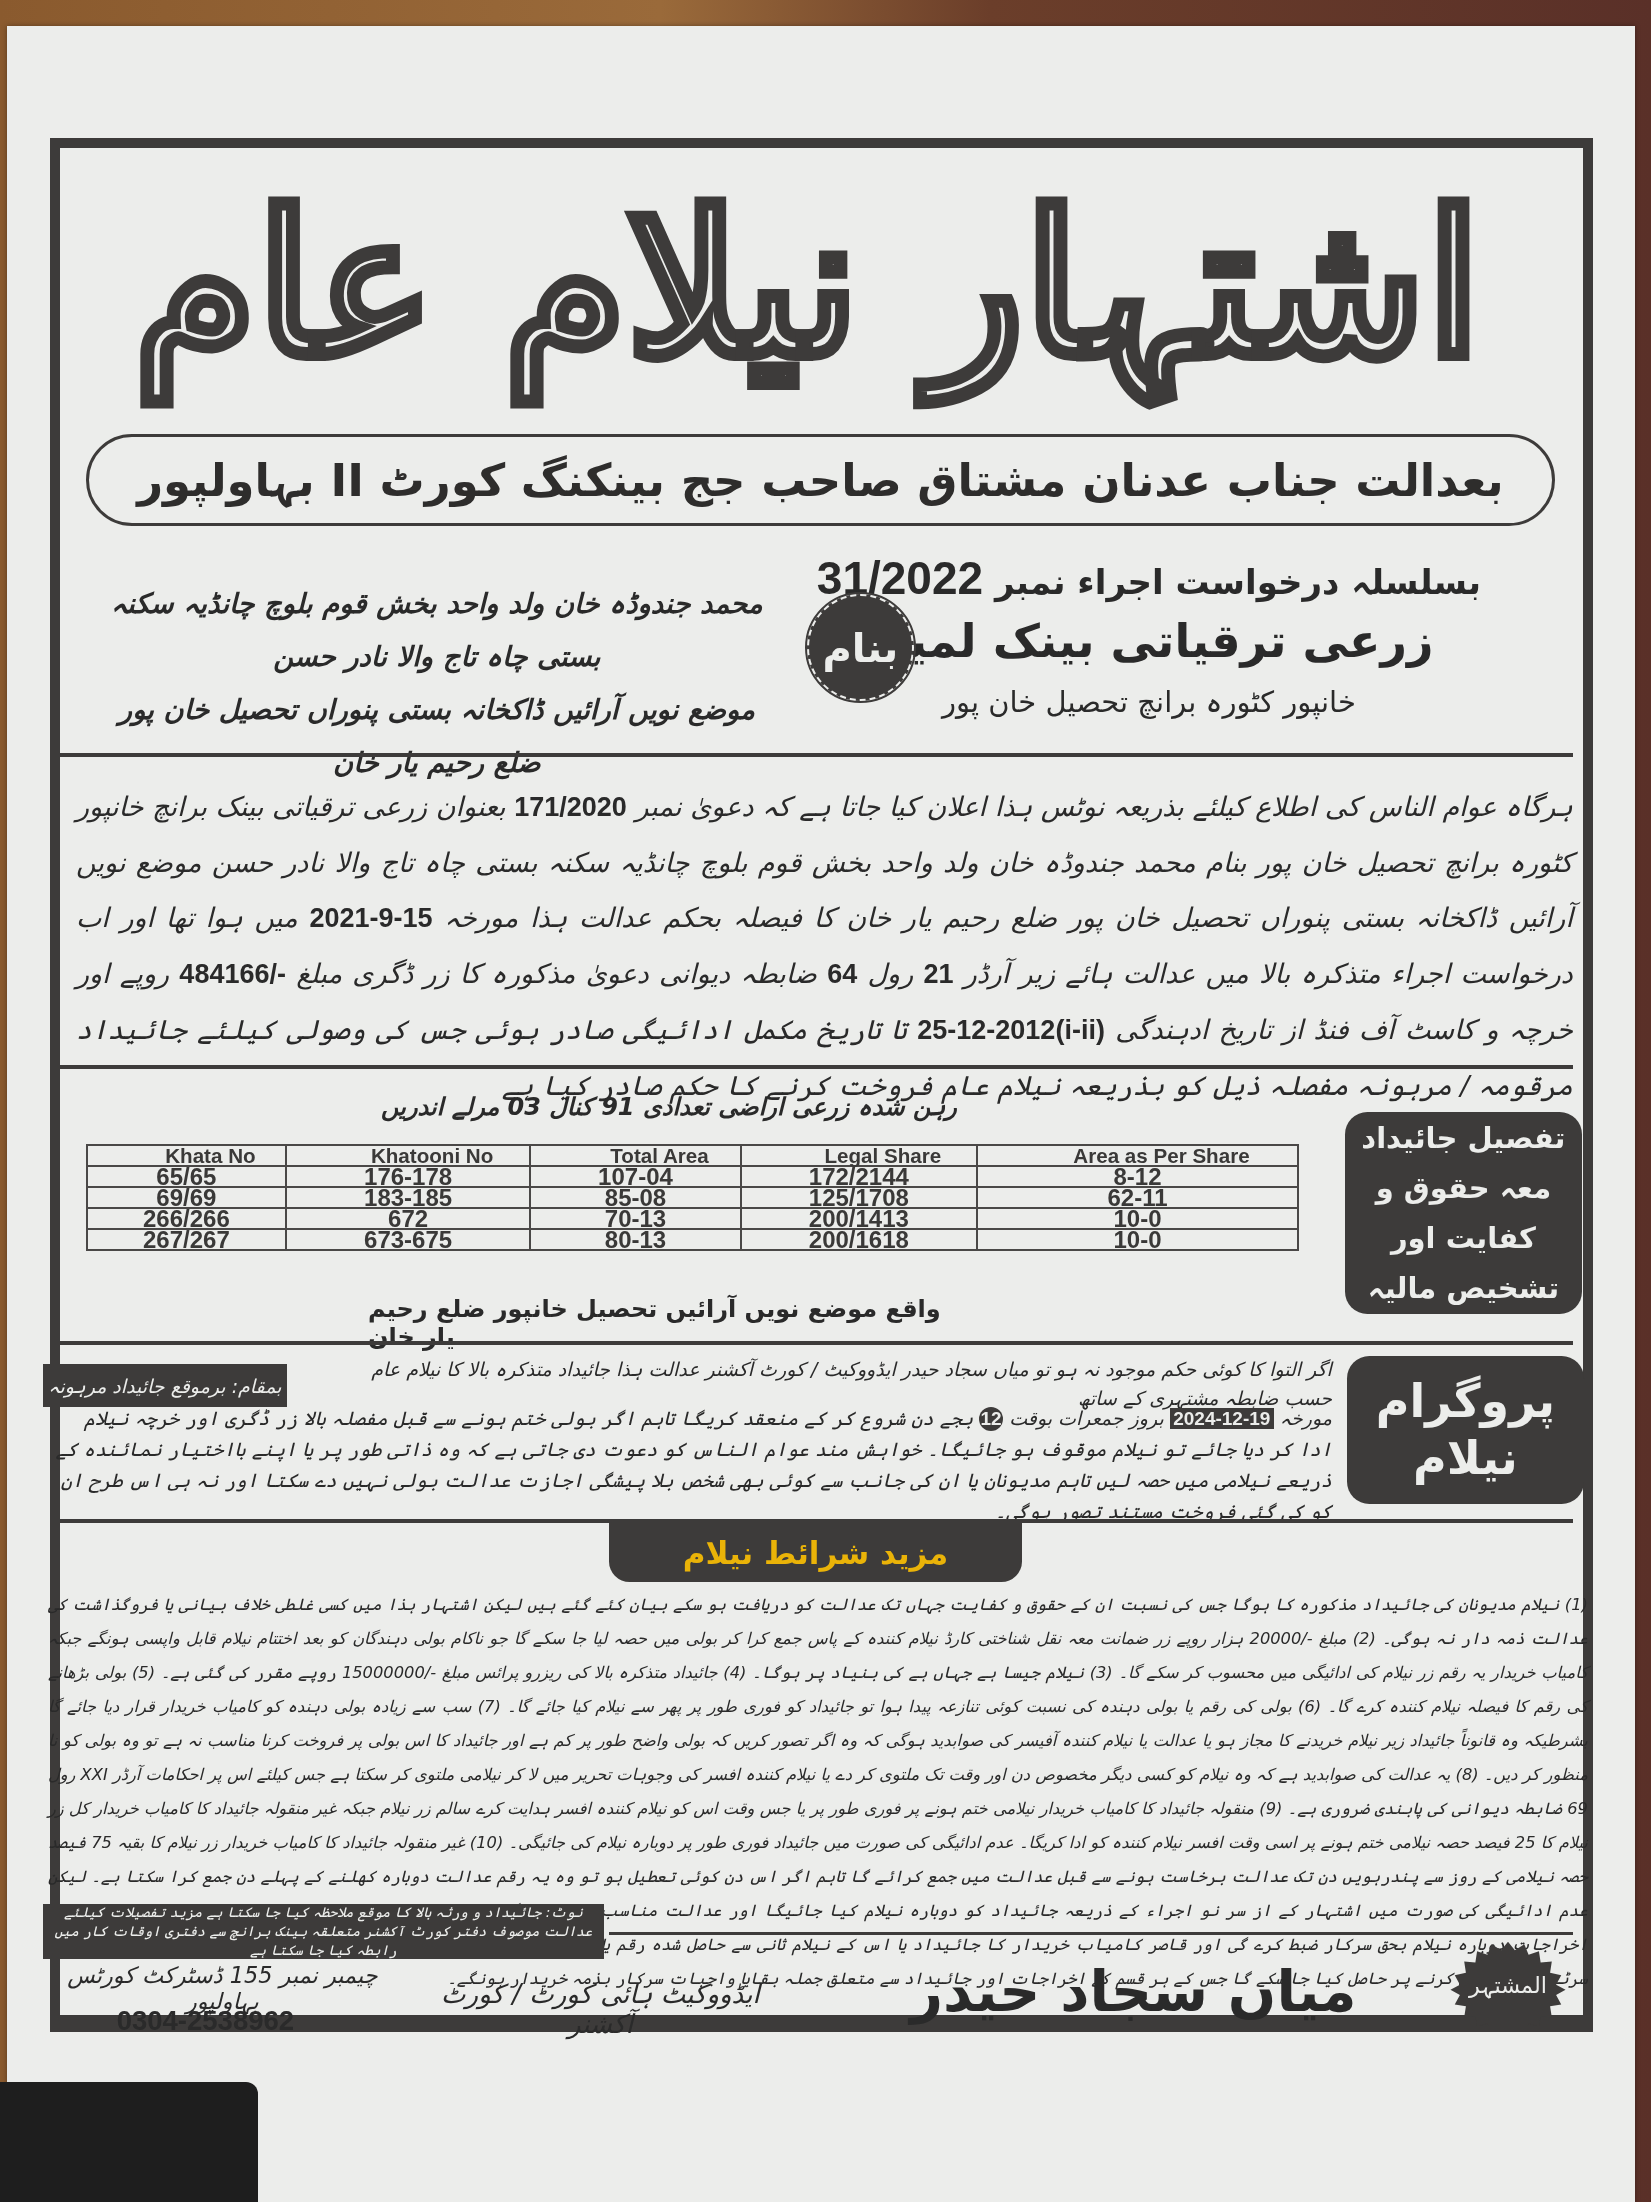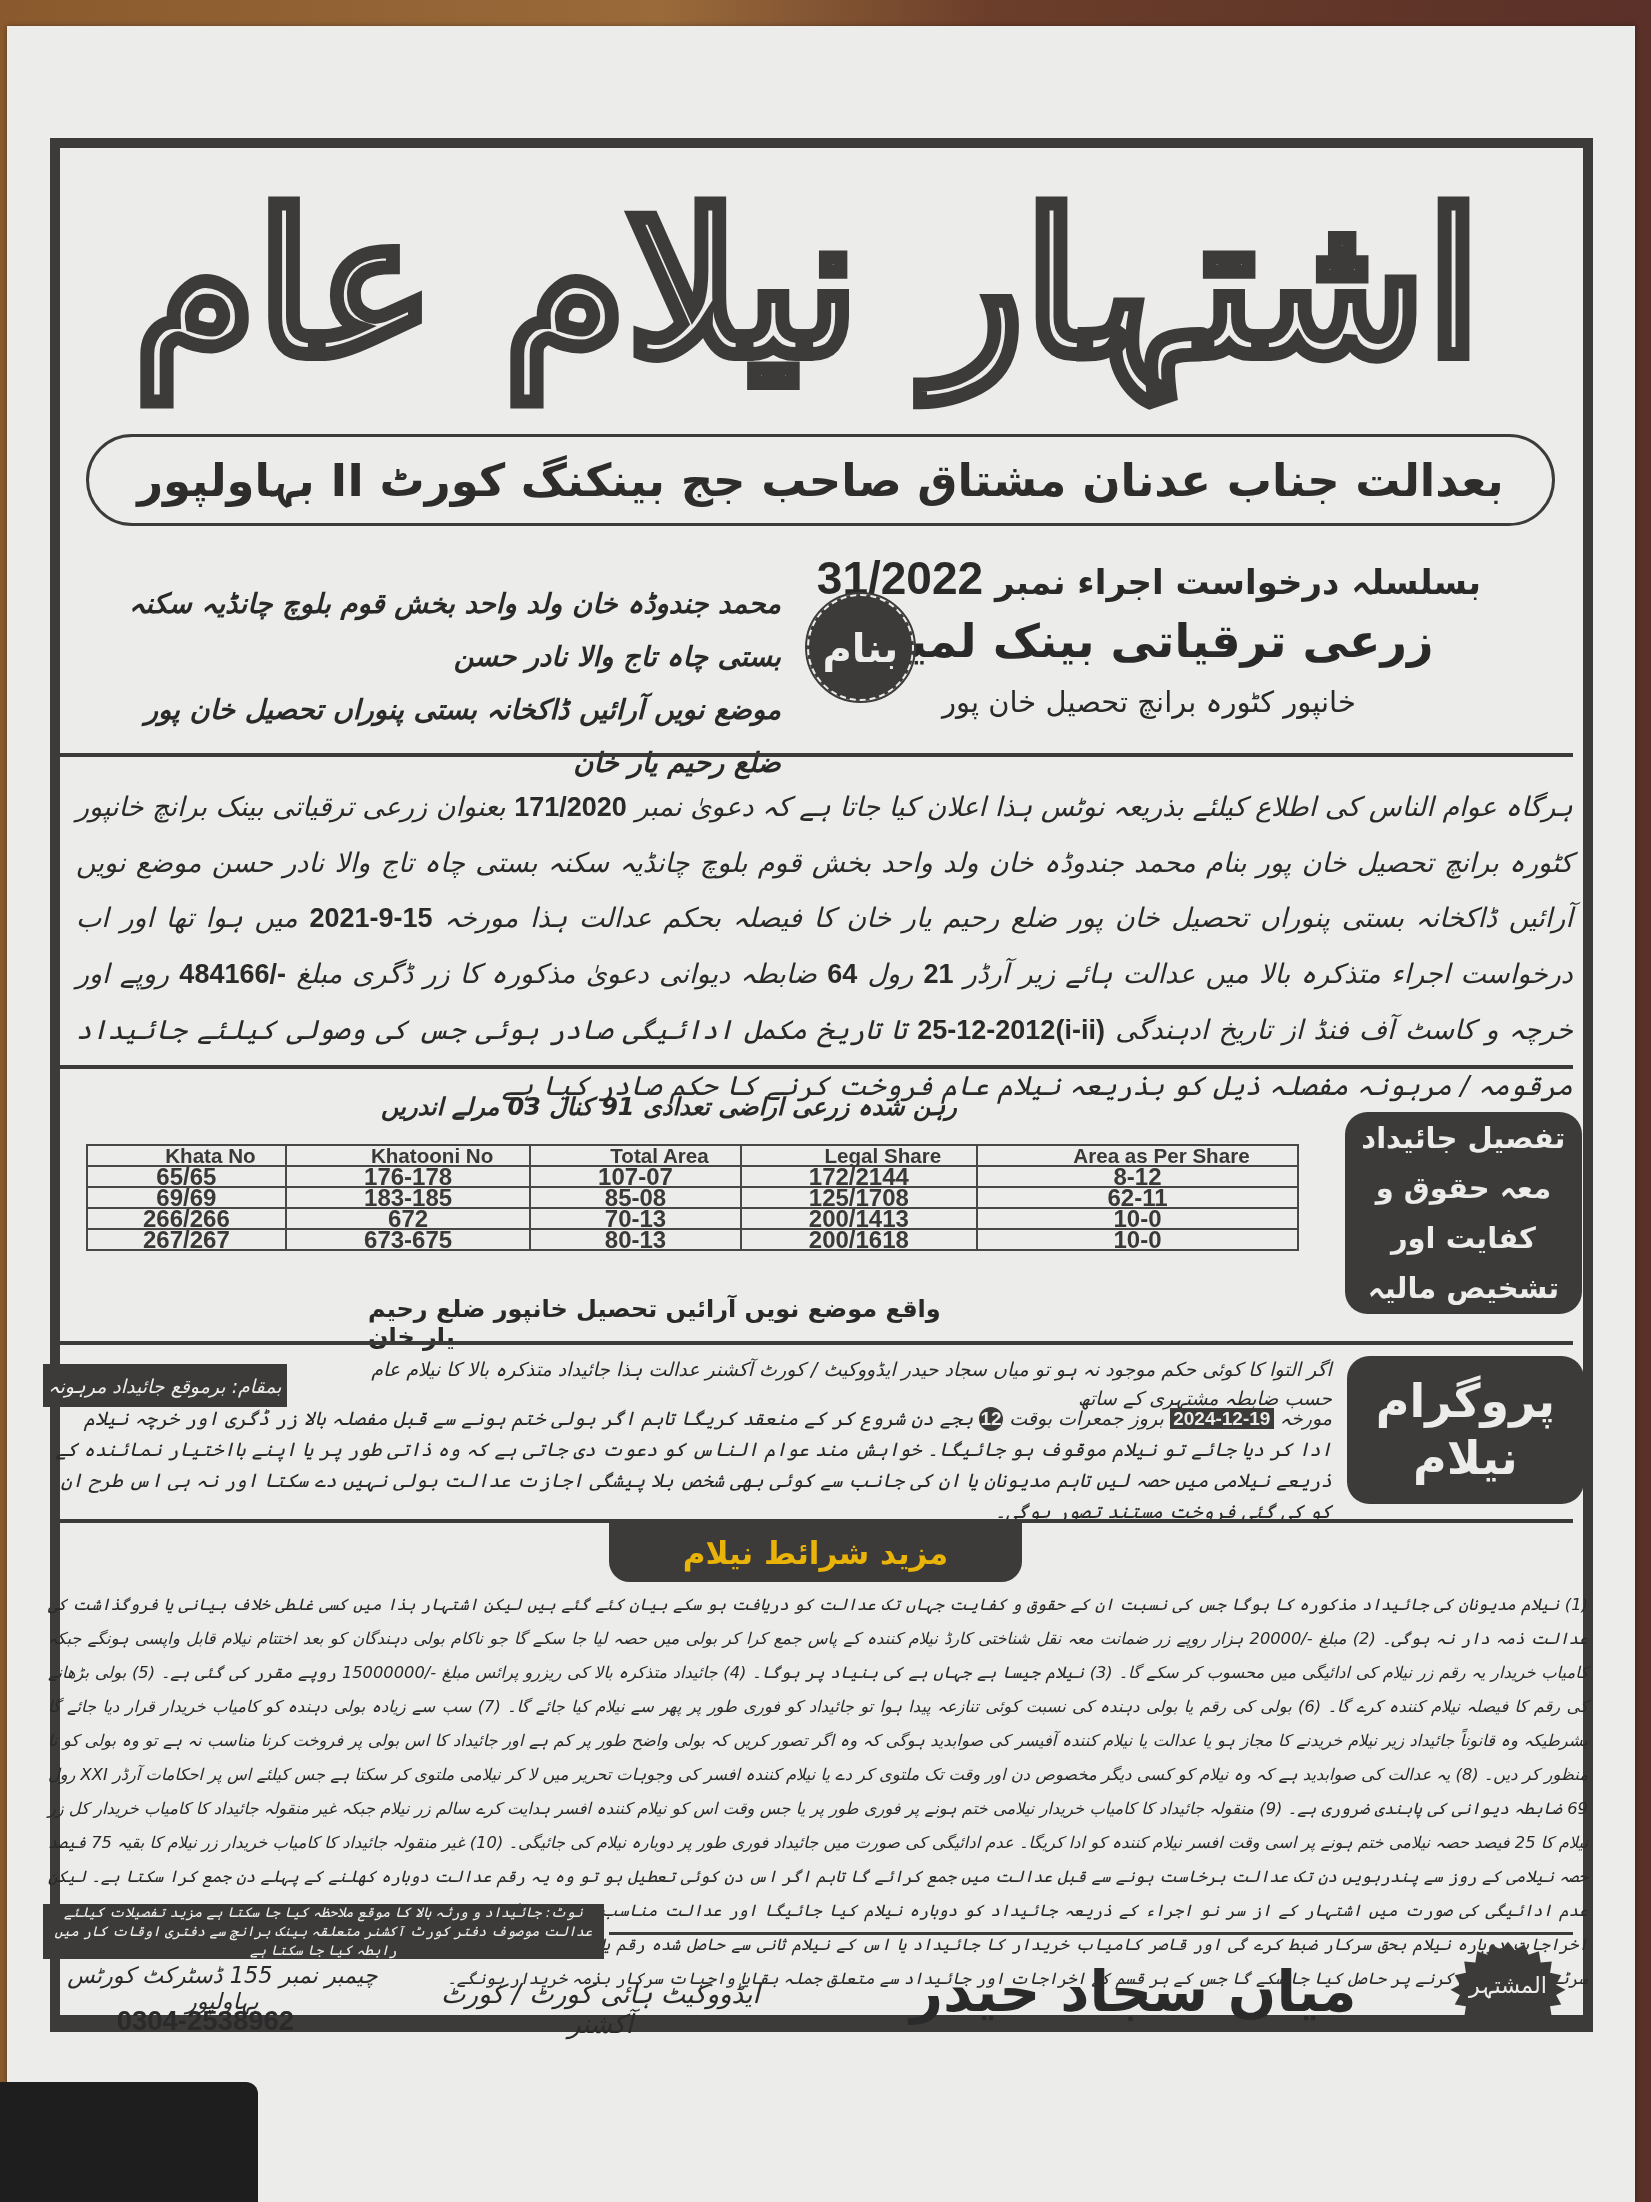--- a/index.html
+++ b/index.html
@@ -16,21 +16,21 @@
   .court{position:absolute;left:79px;top:408px;width:1463px;height:86px;border:3.4px solid #3d3b3a;border-radius:52px;
          display:flex;align-items:center;justify-content:center;font-size:45px;font-weight:bold;color:#2e2d2c;}
   .case-right{position:absolute;right:99px;top:525px;width:774px;text-align:center;}
   .case-right .l1{font-size:34px;font-weight:bold;}
   .case-right .l1 b{font-family:"Liberation Sans",sans-serif;font-size:46px;}
   .case-right .l2{font-size:46px;font-weight:bold;margin-top:8.6px;}
   .case-right .l3{font-size:29px;margin-top:17px;}
   .banam{position:absolute;left:800px;top:568px;width:103px;height:103px;border-radius:50%;background:#3d3b3a;
          border:2.6px dashed #ecedeb;outline:2.6px solid #3d3b3a;color:#ecedeb;display:flex;align-items:center;justify-content:center;
          font-size:40px;font-weight:bold;}
-  .case-left{position:absolute;left:86px;top:551px;width:688px;text-align:right;font-size:27.5px;line-height:53px;font-weight:bold;font-style:italic;}
+  .case-left{position:absolute;left:86px;top:551px;width:688px;text-align:center;font-size:27.5px;line-height:53px;font-weight:bold;font-style:italic;}
   .rule{position:absolute;left:53px;width:1513px;height:4.3px;background:#3d3b3a;}
   .para{position:absolute;left:69px;top:753px;width:1497px;font-size:27px;line-height:55px;text-align:justify;font-style:italic;}
   .para b{font-family:"Liberation Sans",sans-serif;font-style:normal;}
   .mortgaged{position:absolute;left:361px;top:1067px;width:602px;text-align:center;font-size:24px;font-style:italic;font-weight:bold;}
   table.land{position:absolute;left:79px;top:1118px;width:1213px;border-collapse:collapse;font-family:"Liberation Sans",sans-serif;
              font-size:24px;font-weight:bold;color:#3a3938;}
   table.land th,table.land td{border:2.6px solid #4a4847;text-align:center;padding:0;height:19px;line-height:19px;}
   table.land th{font-size:20.6px;padding-left:48px;}
   .place{position:absolute;left:361px;top:1269px;width:602px;text-align:left;font-size:24px;font-weight:bold;}
   .darkbox{position:absolute;background:#3d3b3a;color:#ecedeb;border-radius:22.4px;display:flex;align-items:center;justify-content:center;text-align:center;font-weight:bold;}
@@ -111,21 +111,21 @@
         <th>Khatooni No</th>
         <th>Total Area</th>
         <th>Legal Share</th>
         <th>Area as Per Share</th>
       </tr>
     </thead>
     <tbody>
       <tr>
         <td>65/65</td>
         <td>176-178</td>
-        <td>107-07</td>
+        <td>107-04</td>
         <td>172/2144</td>
         <td>8-12</td>
       </tr>
       <tr>
         <td>69/69</td>
         <td>183-185</td>
         <td>85-08</td>
         <td>125/1708</td>
         <td>62-11</td>
       </tr>

